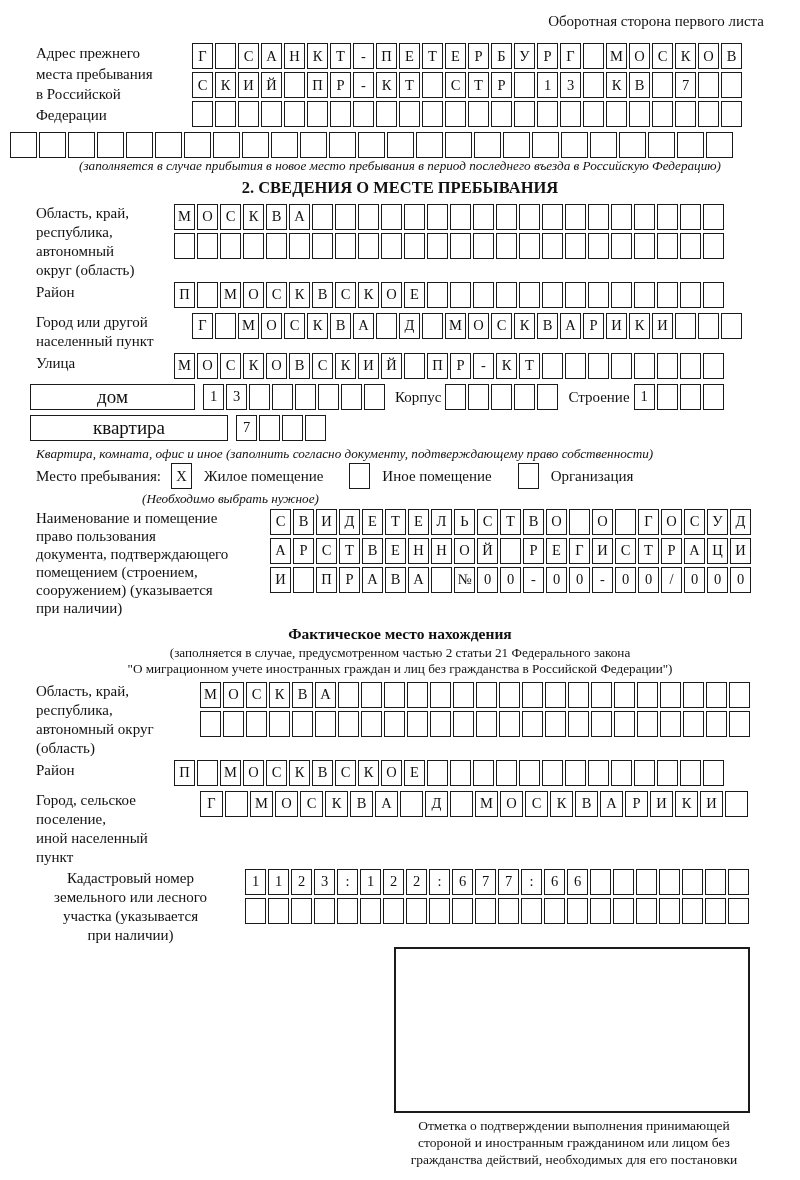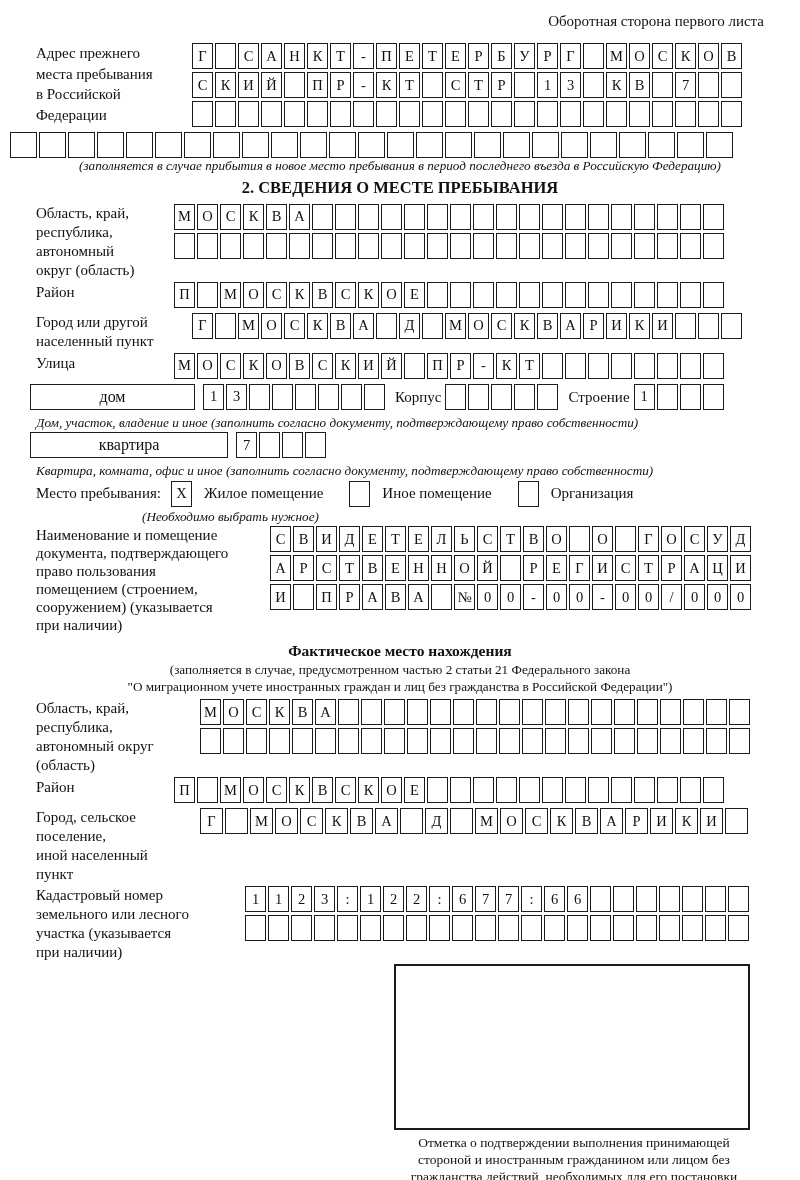--- a/index.html
+++ b/index.html
@@ -4,38 +4,38 @@
 <style>
   html,body{margin:0;padding:0;background:#ffffff;}
   body{width:800px;height:1180px;overflow:hidden;font-family:"Liberation Serif",serif;color:#111;}
   .page{box-sizing:border-box;width:800px;height:876px;padding:12px 22px 17px 22px;}
   .hdr{text-align:right;padding-right:14px;font-size:15px;line-height:19px;margin-bottom:12px;}
   .group{display:flex;align-items:flex-start;margin-bottom:2px;gap:20px;}
   .rows{display:flex;flex-direction:column;}
   .lbl{box-sizing:border-box;flex:none;padding-left:14px;font-size:15px;line-height:20.5px;}
   .lbl.lh19{line-height:19px;}
   .w150{width:150px;} .w132{width:132px;} .w228{width:228px;line-height:18px;}
-  .w158{width:158px;line-height:19px;} .w203{width:203px;line-height:19px;}
+  .w158{width:158px;line-height:19px;} .w203{width:203px;line-height:19px;text-align:center;}
   .cells{display:flex;flex-wrap:nowrap;margin-bottom:3px;}
   .cell{flex:none;box-sizing:content-box;width:19px;height:24px;border:1.5px solid #1b1b1b;
         margin-right:2px;display:flex;align-items:center;justify-content:center;
         font-size:14.5px;background:#fff;}
   .cell.wide{width:25px;}
   .cell.md{width:21px;}
   .fullrow{margin-left:-12px;margin-bottom:0;}
   .caption{font-size:13.2px;line-height:15.5px;margin-bottom:2px;font-style:italic;}
   .caption.center{text-align:center;}
   .caption.indent{padding-left:14px;}
   .caption.choose{margin-left:120px;width:400px;}
   .sec-title{text-align:center;font-weight:bold;font-size:16.5px;margin:4px 0 6px 0;}
   .sub-title{text-align:center;font-weight:bold;font-size:15.5px;margin:8px 0 2px 0;}
   .cnotes{text-align:center;font-size:13.2px;line-height:16.5px;margin-bottom:4px;}
   .house{display:flex;align-items:flex-start;margin:0 0 2px 8px;}
   .widebox{box-sizing:content-box;height:24px;border:1.5px solid #1b1b1b;display:flex;
-           align-items:center;justify-content:center;font-size:16px;flex:none;}
+           align-items:center;justify-content:center;font-size:19px;flex:none;}
   .dom{width:163px;margin-right:8px;}
   .kv{width:196px;margin-right:8px;}
   .inline-lbl{font-size:15px;line-height:27px;margin:0 4px 0 8px;flex:none;}
   .stay{display:flex;align-items:center;margin:2px 0 2px 14px;font-size:15px;text-align:center;}
   .stay-lbl{margin-right:10px;}
   .opt{margin:0 26px 0 10px;}
   .markbox{box-sizing:border-box;width:356px;height:166px;border:2px solid #1b1b1b;
            margin-left:372px;margin-top:2px;}
   .mark-caption{width:400px;margin-left:352px;margin-top:4px;text-align:center;
                 font-size:13.5px;line-height:17px;}
@@ -343,21 +343,20 @@
         <span class="cell"></span>
       </div>
     <div class="inline-lbl">Строение</div>
     <div class="cells">
         <span class="cell">1</span>
         <span class="cell"></span>
         <span class="cell"></span>
         <span class="cell"></span>
       </div>
   </div>
-  <div class="caption indent">Дом, участок, владение и иное (заполнить согласно документу, подтверждающему право собственности)</div>
 
   <div class="house">
     <div class="widebox kv">квартира</div>
     <div class="cells">
         <span class="cell">7</span>
         <span class="cell"></span>
         <span class="cell"></span>
         <span class="cell"></span>
       </div>
   </div>
@@ -370,22 +369,22 @@
     <span class="cell"></span>
     <span class="opt">Иное помещение</span>
     <span class="cell"></span>
     <span class="opt">Организация</span>
   </div>
   <div class="caption choose">(Необходимо выбрать нужное)</div>
 
   <div class="group">
     <div class="lbl w228">
         <div>Наименование и помещение</div>
+        <div>право пользования</div>
         <div>документа, подтверждающего</div>
-        <div>право пользования</div>
         <div>помещением (строением,</div>
         <div>сооружением) (указывается</div>
         <div>при наличии)</div>
       </div>
     <div class="rows">
       <div class="cells">
           <span class="cell">С</span>
           <span class="cell">В</span>
           <span class="cell">И</span>
           <span class="cell">Д</span>

